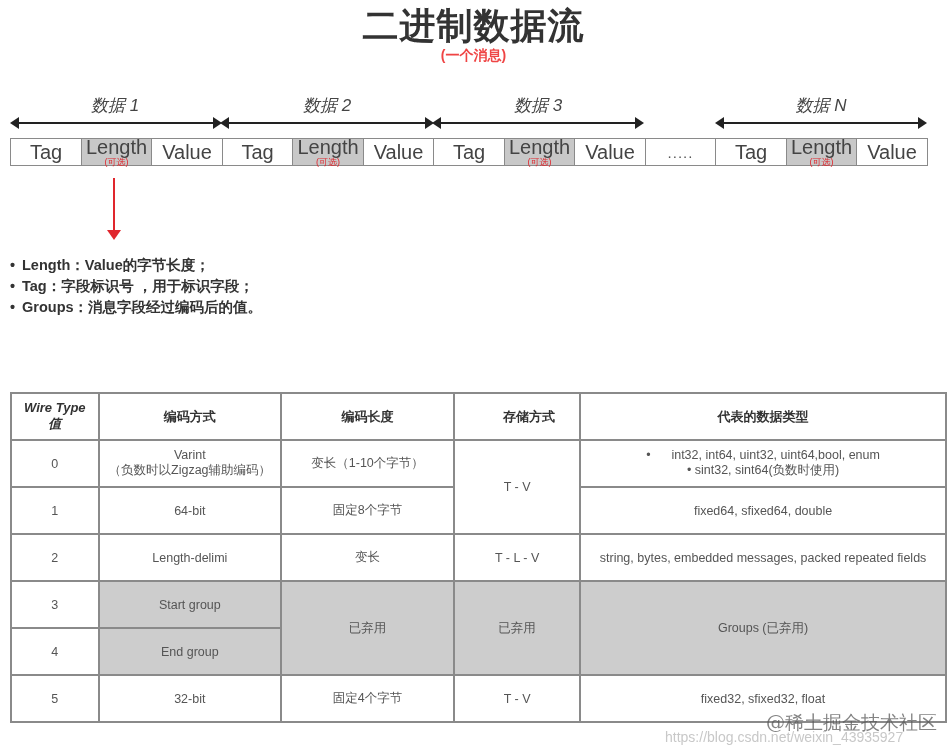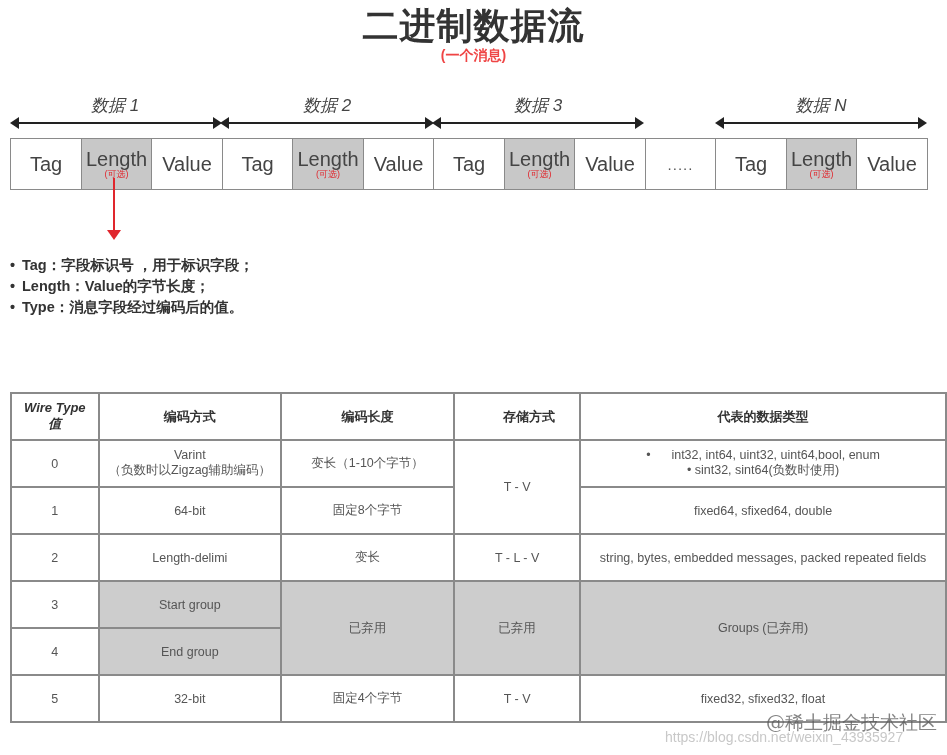--- a/index.html
+++ b/index.html
@@ -26,21 +26,21 @@
   .arrow .hl, .arrow .hr {
     position:absolute; top:-5px; width:0; height:0;
     border-top:6px solid transparent; border-bottom:6px solid transparent;
   }
   .arrow .hl { left:-2px; border-right:9px solid #222; }
   .arrow .hr { right:-2px; border-left:9px solid #222; }
   .stream {
     position:absolute; top:138px; left:10px; height:40px; display:flex;
   }
   .cell {
-    box-sizing:border-box; height:52px; border:1.5px solid #8a8a8a; margin-left:-1.5px;
+    box-sizing:border-box; height:28px; border:1.5px solid #8a8a8a; margin-left:-1.5px;
     display:flex; align-items:center; justify-content:center; flex-direction:column;
     font-size:20px; color:#444; background:#fff;
   }
   .cell.len { background:#c8c8c8; line-height:20px; }
   .cell.len .opt { font-size:9px; color:#e0262d; line-height:10px; }
   .cell.dots { font-size:15px; color:#555; letter-spacing:1px; }
   .red-line {
     position:absolute; left:113px; top:178px; width:2px; height:52px; background:#e0262d;
   }
   .red-head {
@@ -123,23 +123,23 @@
       <span>Length</span>
       <span class="opt">(可选)</span>
     </div>
   <div class="cell" style="width:72px;">Value</div>
 </div>
 
 <div class="red-line"></div>
 <div class="red-head"></div>
 
 <div class="notes">
+  <div><span class="bullet">•</span><span>Length：Value的字节长度；</span></div>
   <div><span class="bullet">•</span><span>Tag：字段标识号 ，用于标识字段；</span></div>
-  <div><span class="bullet">•</span><span>Length：Value的字节长度；</span></div>
-  <div><span class="bullet">•</span><span>Type：消息字段经过编码后的值。</span></div>
+  <div><span class="bullet">•</span><span>Groups：消息字段经过编码后的值。</span></div>
 </div>
 
 <table class="wt">
   <tbody>
       <tr>
     <th class="wtcol" style="width:80px;">Wire Type 值</th>
     <th style="width:179px;">编码方式</th>
     <th style="width:170px;">编码长度</th>
     <th style="width:96px;padding-left:28px;">存储方式</th>
     <th style="width:362px;margin-left:12px;">代表的数据类型</th>

